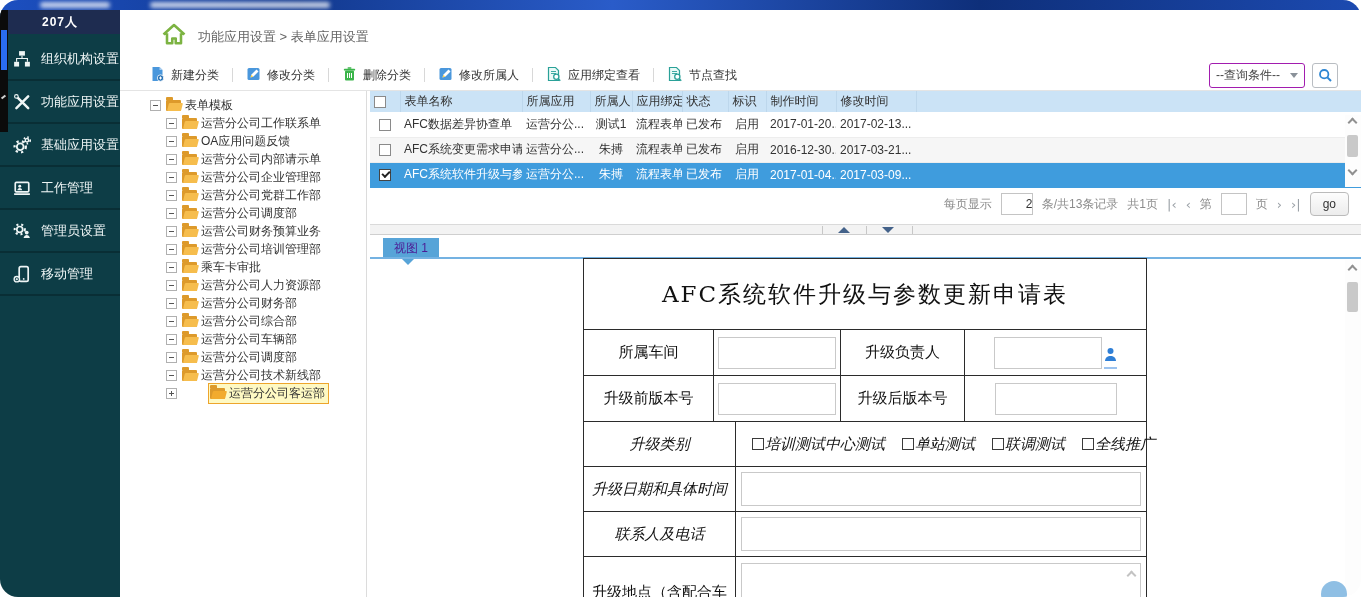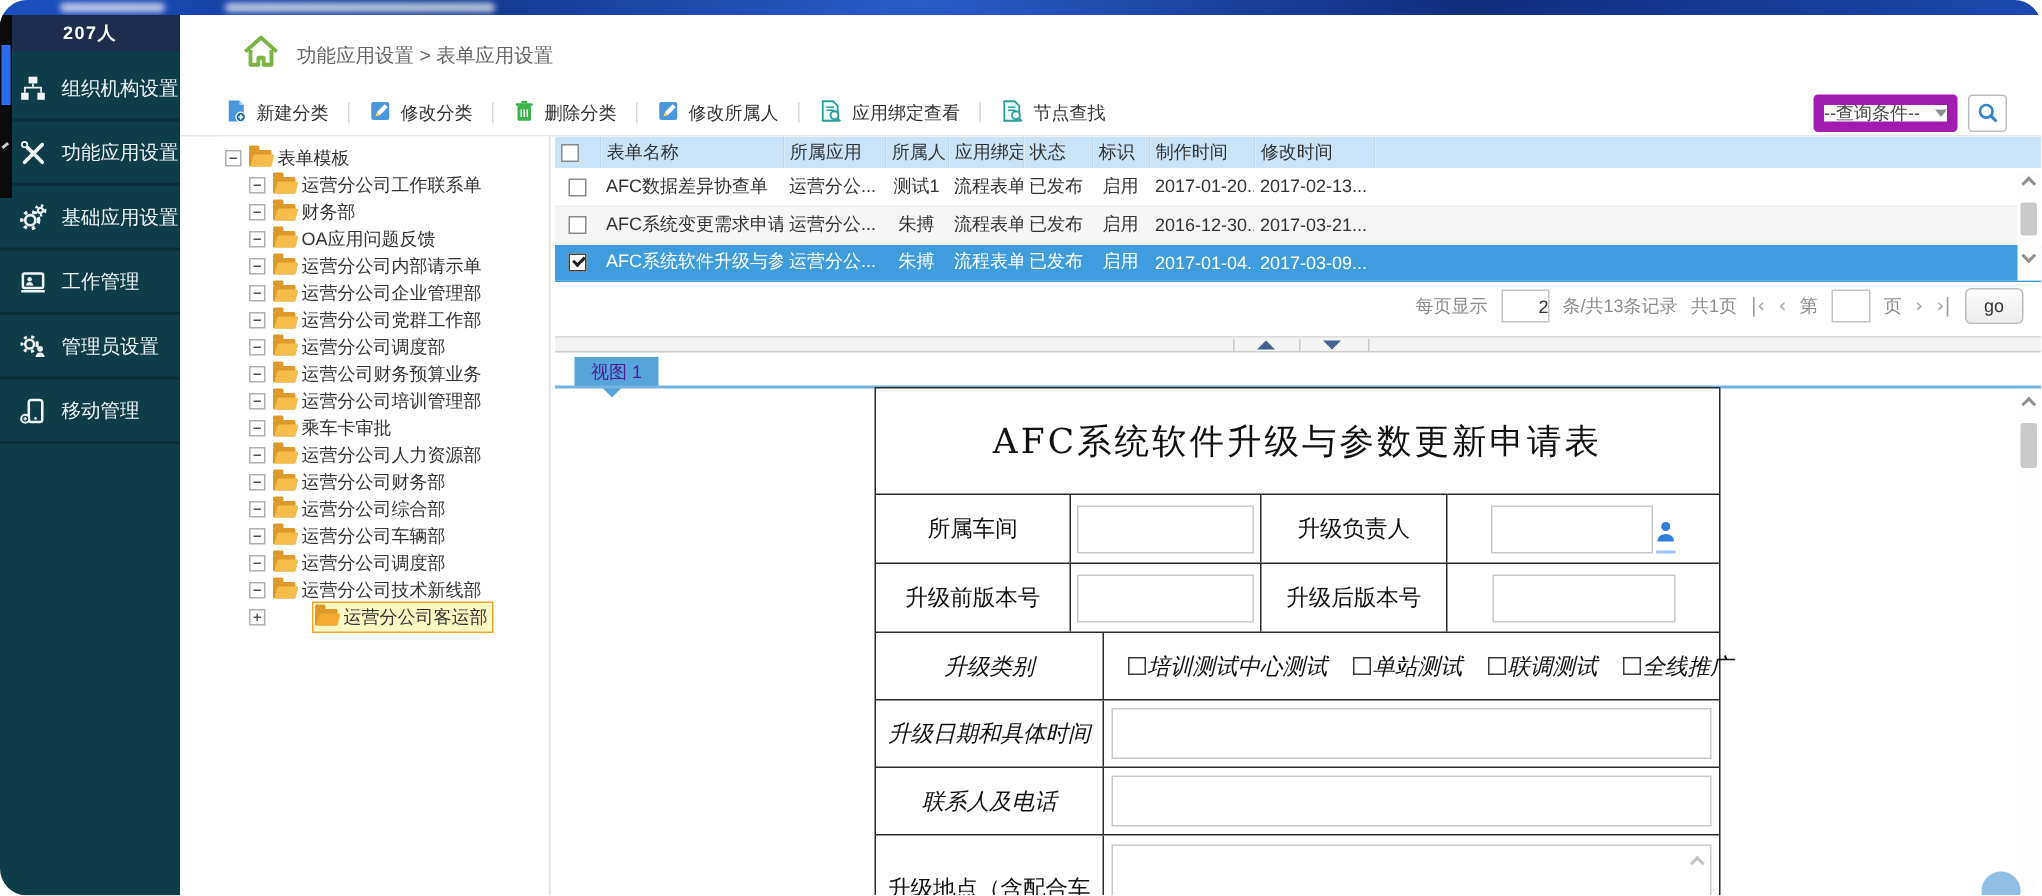--- a/index.html
+++ b/index.html
@@ -32,21 +32,21 @@
 
   .crumbrow { position:absolute; left:12px; top:0; width:100%; height:50px; }
   .homeicon { position:absolute; left:28px; top:11px; width:28px; height:28px; }
   .crumbtext { position:absolute; left:66px; top:18px; font-size:13px; color:#666; }
 
   .toolbar { position:absolute; left:0; top:50px; width:100%; height:31px;
     border-bottom:1px solid #e4e4e4; display:flex; align-items:center; padding-left:30px; }
   .tbtn { display:flex; align-items:center; gap:6px; font-size:12px; color:#333; cursor:pointer; white-space:nowrap; }
   .tsep { width:1px; height:14px; background:#d8d8d8; margin:0 13px; }
   .query { position:absolute; right:23px; top:0; height:31px; display:flex; align-items:center; gap:7px; }
-  .qdrop { width:96px; height:25px; border:7px solid #a21caf; border-radius:3px; background:#fff;
+  .qdrop { width:96px; height:25px; border:1px solid #a21caf; border-radius:3px; background:#fff;
     font-size:12px; color:#444; display:flex; align-items:center; justify-content:center; gap:10px; cursor:pointer; }
   .qcaret { width:0; height:0; border-left:4px solid transparent; border-right:4px solid transparent; border-top:5px solid #8a9199; }
   .qsearch { width:26px; height:25px; border:1px solid #b9bdc2; border-radius:3px; background:#fff;
     display:flex; align-items:center; justify-content:center; cursor:pointer; }
 
   .content { position:absolute; left:0; top:81px; width:1241px; height:506px; }
 
   
   .treepanel { position:absolute; left:25px; top:0; width:222px; height:506px;
     border-right:1px solid #dcdcdc; padding-top:5px; overflow:hidden; background:#fff; }
@@ -337,27 +337,20 @@
               <span class="folder"></span>
           <span>表单模板</span>
             </span>
         </div>
         <div class="tchildren">
           <div class="tnode">
               <span class="exp"></span>
               <span class="hl">
                 <span class="folder"></span>
                 <span>运营分公司工作联系单</span>
-              </span>
-            </div>
-          <div class="tnode">
-              <span class="exp"></span>
-              <span class="hl">
-                <span class="folder"></span>
-                <span>财务部</span>
               </span>
             </div>
           <div class="tnode">
               <span class="exp"></span>
               <span class="hl">
                 <span class="folder"></span>
                 <span>OA应用问题反馈</span>
               </span>
             </div>
           <div class="tnode">

